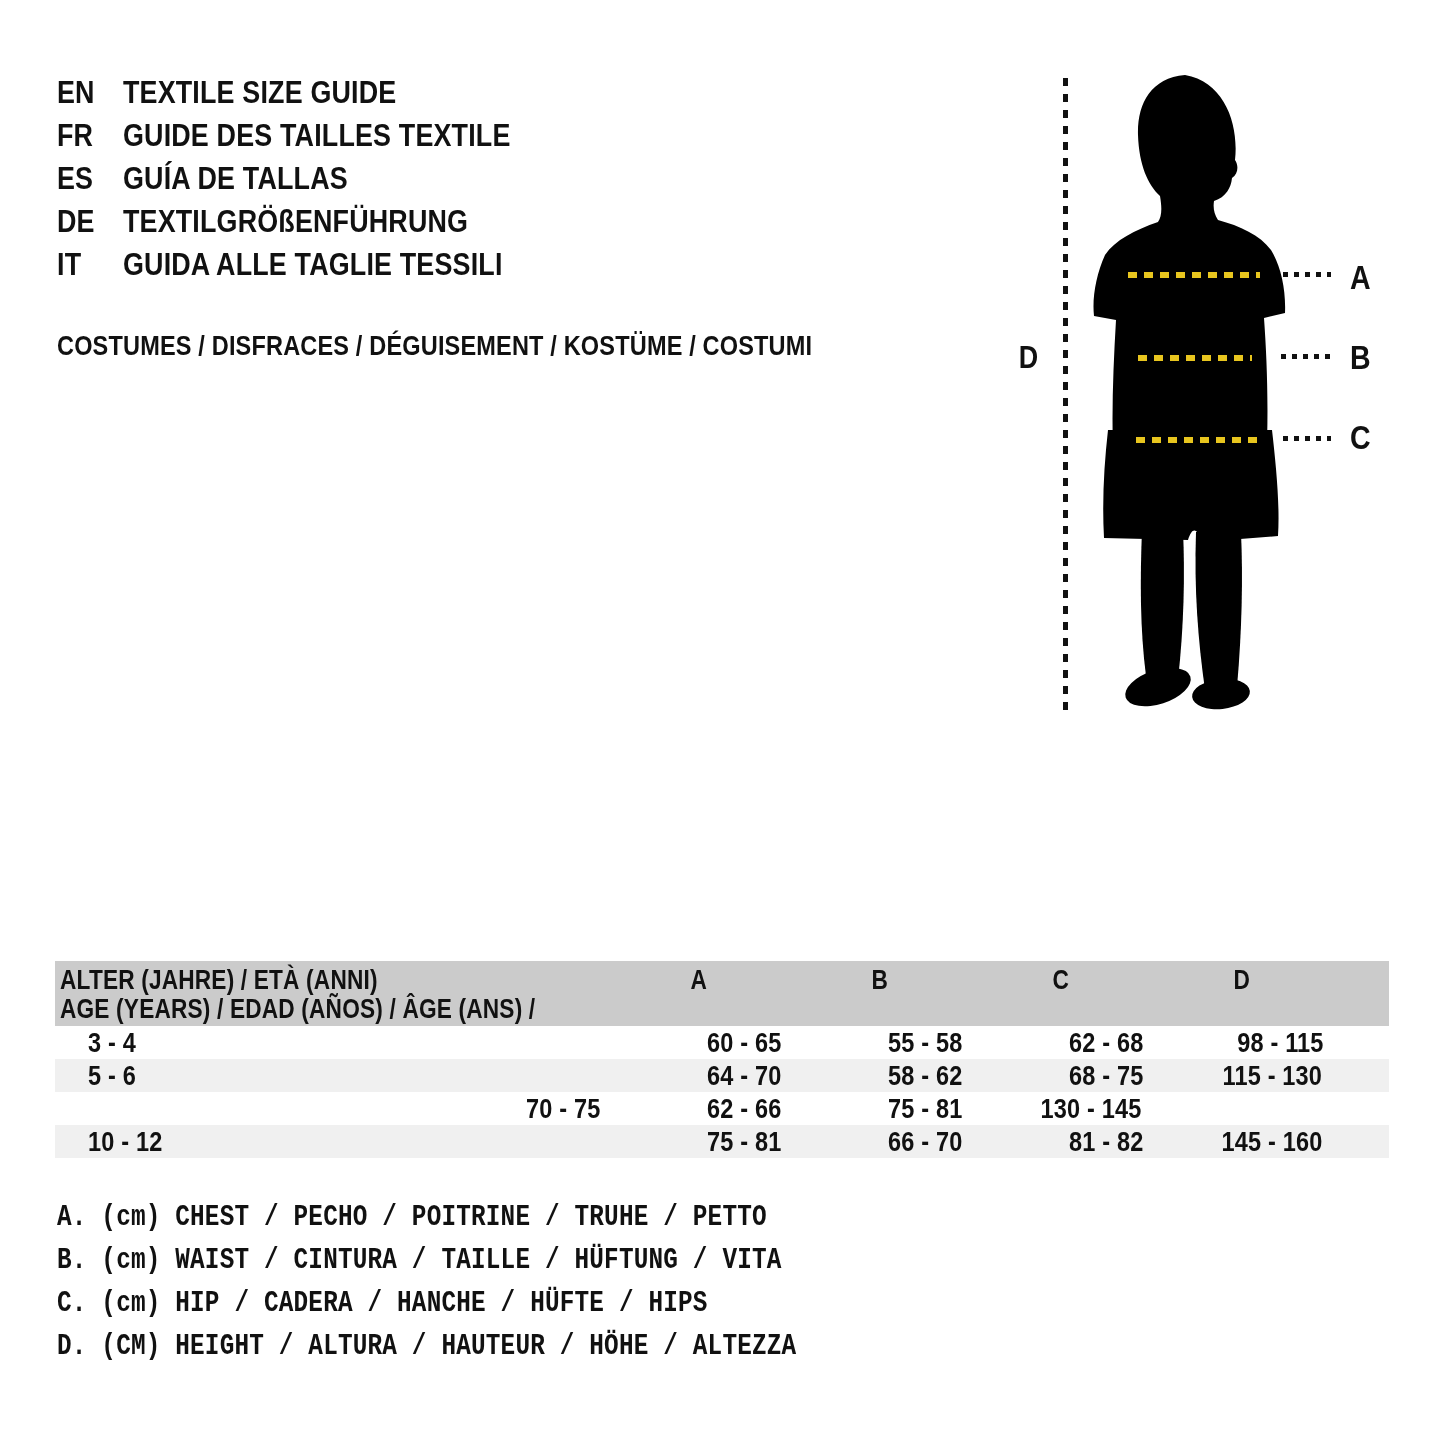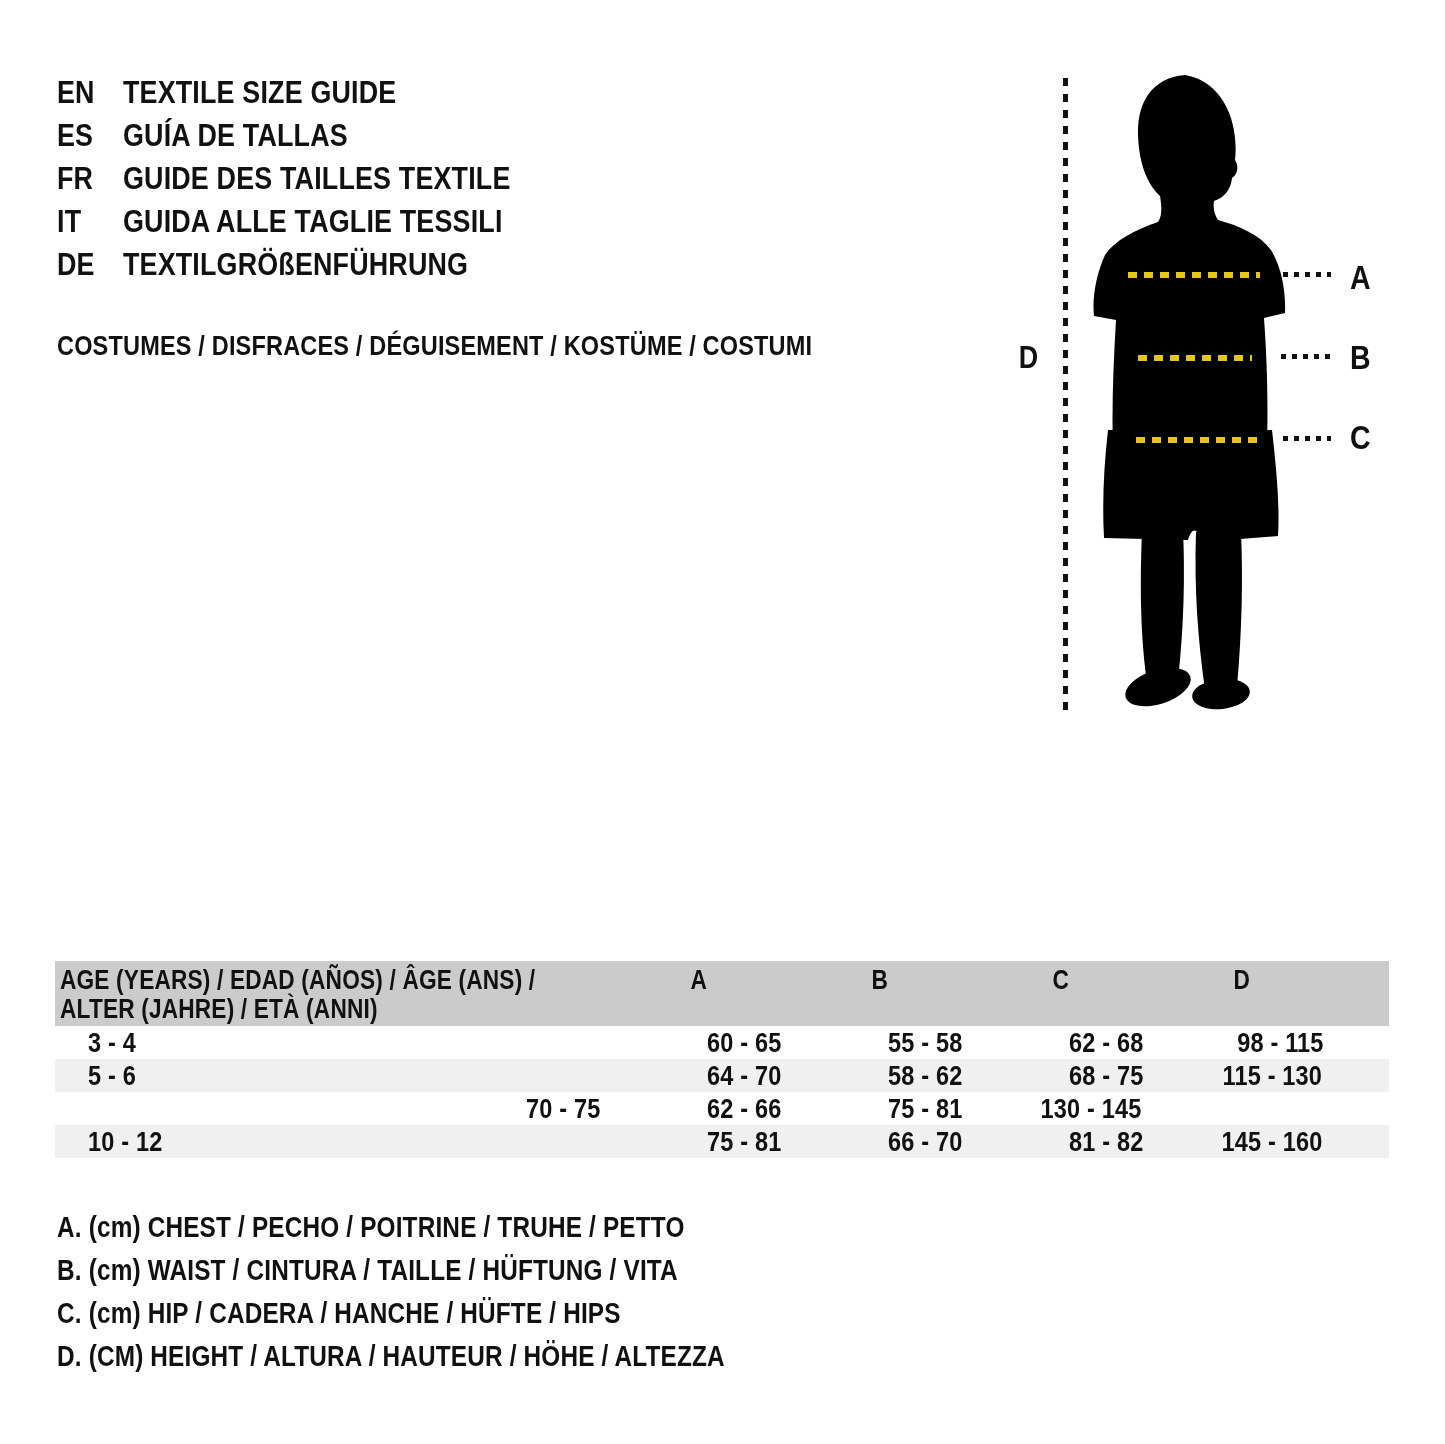--- a/index.html
+++ b/index.html
@@ -83,47 +83,47 @@
   .t-row {
     display: grid; grid-template-columns: 553px 181px 181px 181px 181px;
     height: 33px; line-height: 33px; font-size: 28px; font-weight: 600;
   }
   .t-row.alt { background: var(--table-alt-row-bg); text-decoration: underline; }
   .t-row .age-cell { padding-left: 5px; margin-left: 28px; }
   .t-row .num-cell { text-align: right; }
 
   
   .legend { position: absolute; left: 57px; top: 1201px; }
-  .legend-line { height: 43px; display: flex; align-items: flex-end; font-size: 29px; font-weight: 600; }
+  .legend-line { height: 43px; display: flex; align-items: flex-start; font-size: 29px; font-weight: 600; font-family: Liberation Mono, monospace; }
 </style>
 </head>
 <body>
 
 <div class="page">
 
   <div class="lang-block">
     <div class="lang-row">
       <span class="lang-code"><span class="cond cond-l">EN</span></span>
       <span class="cond cond-l">TEXTILE SIZE GUIDE</span>
     </div>
     <div class="lang-row">
+      <span class="lang-code"><span class="cond cond-l">FR</span></span>
+      <span class="cond cond-l">GUIDE DES TAILLES TEXTILE</span>
+    </div>
+    <div class="lang-row">
       <span class="lang-code"><span class="cond cond-l">ES</span></span>
       <span class="cond cond-l">GUÍA DE TALLAS</span>
     </div>
     <div class="lang-row">
-      <span class="lang-code"><span class="cond cond-l">FR</span></span>
-      <span class="cond cond-l">GUIDE DES TAILLES TEXTILE</span>
+      <span class="lang-code"><span class="cond cond-l">DE</span></span>
+      <span class="cond cond-l">TEXTILGRÖßENFÜHRUNG</span>
     </div>
     <div class="lang-row">
       <span class="lang-code"><span class="cond cond-l">IT</span></span>
       <span class="cond cond-l">GUIDA ALLE TAGLIE TESSILI</span>
-    </div>
-    <div class="lang-row">
-      <span class="lang-code"><span class="cond cond-l">DE</span></span>
-      <span class="cond cond-l">TEXTILGRÖßENFÜHRUNG</span>
     </div>
   </div>
 
   <div class="costumes-title">
     <span class="cond cond-l">COSTUMES / DISFRACES / DÉGUISEMENT / KOSTÜME / COSTUMI</span>
   </div>
 
   <div class="figure">
     <div class="vline"></div>
     <div class="d-label">
@@ -182,22 +182,22 @@
     </div>
     <div class="measure-label c">
       <span class="cond">C</span>
     </div>
   </div>
 
 
   <div class="size-table">
     <div class="t-head">
       <div class="age-head">
+        <div><span class="cond cond-l">ALTER (JAHRE) / ETÀ (ANNI)</span></div>
         <div><span class="cond cond-l">AGE (YEARS) / EDAD (AÑOS) / ÂGE (ANS) /</span></div>
-        <div><span class="cond cond-l">ALTER (JAHRE) / ETÀ (ANNI)</span></div>
       </div>
       <div class="col-head"><span class="cond">A</span></div>
       <div class="col-head"><span class="cond">B</span></div>
       <div class="col-head"><span class="cond">C</span></div>
       <div class="col-head"><span class="cond">D</span></div>
     </div>
 
     <div class="t-row">
       <div class="age-cell"><span class="cond cond-l">3 - 4</span></div>
       <div class="num-cell"><span class="cond">60 - 65</span></div>

